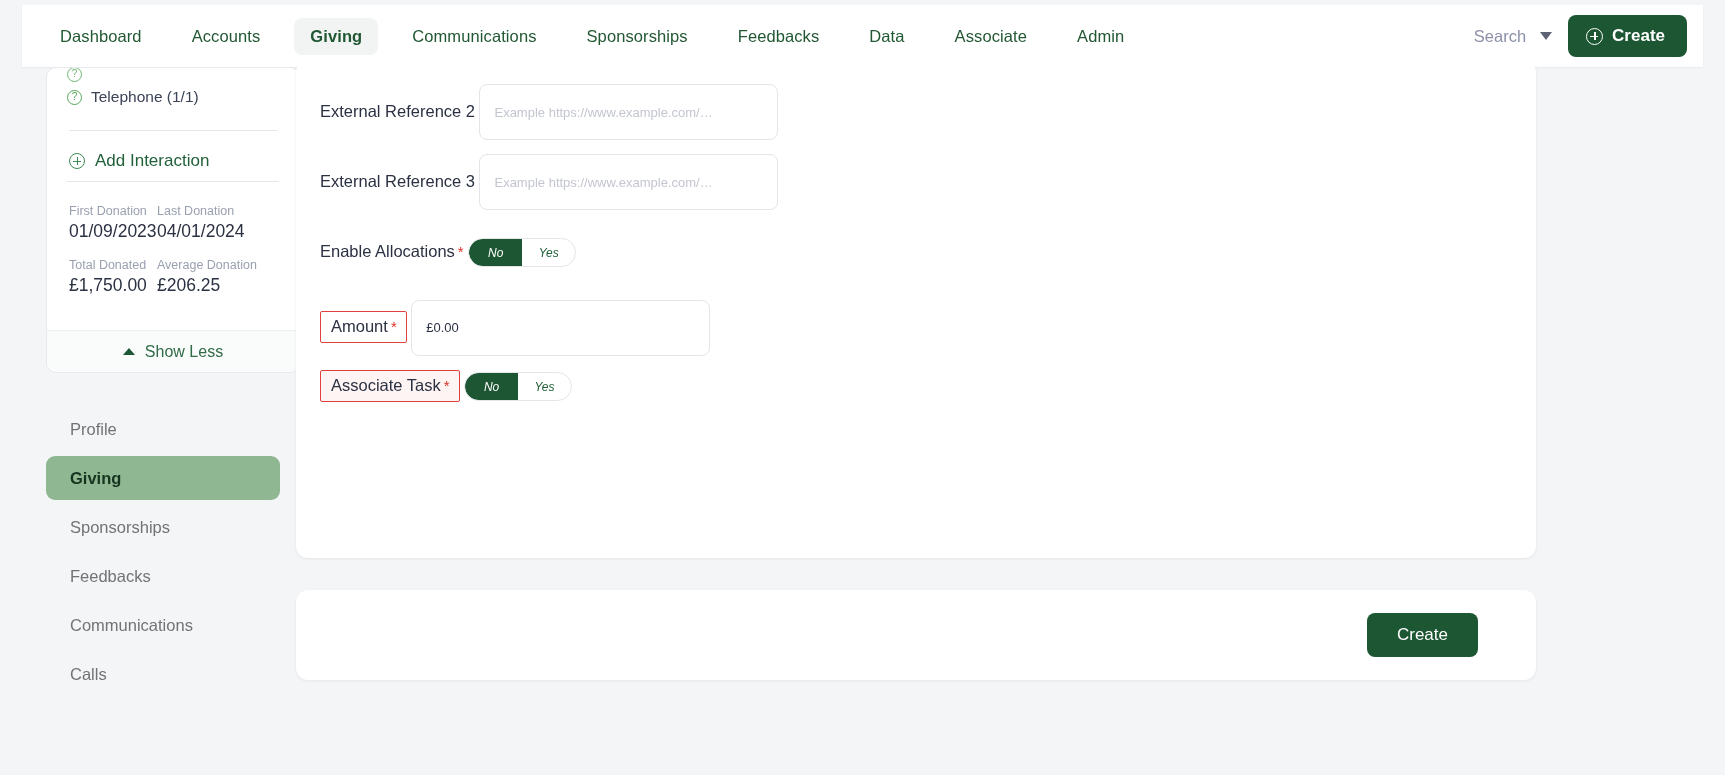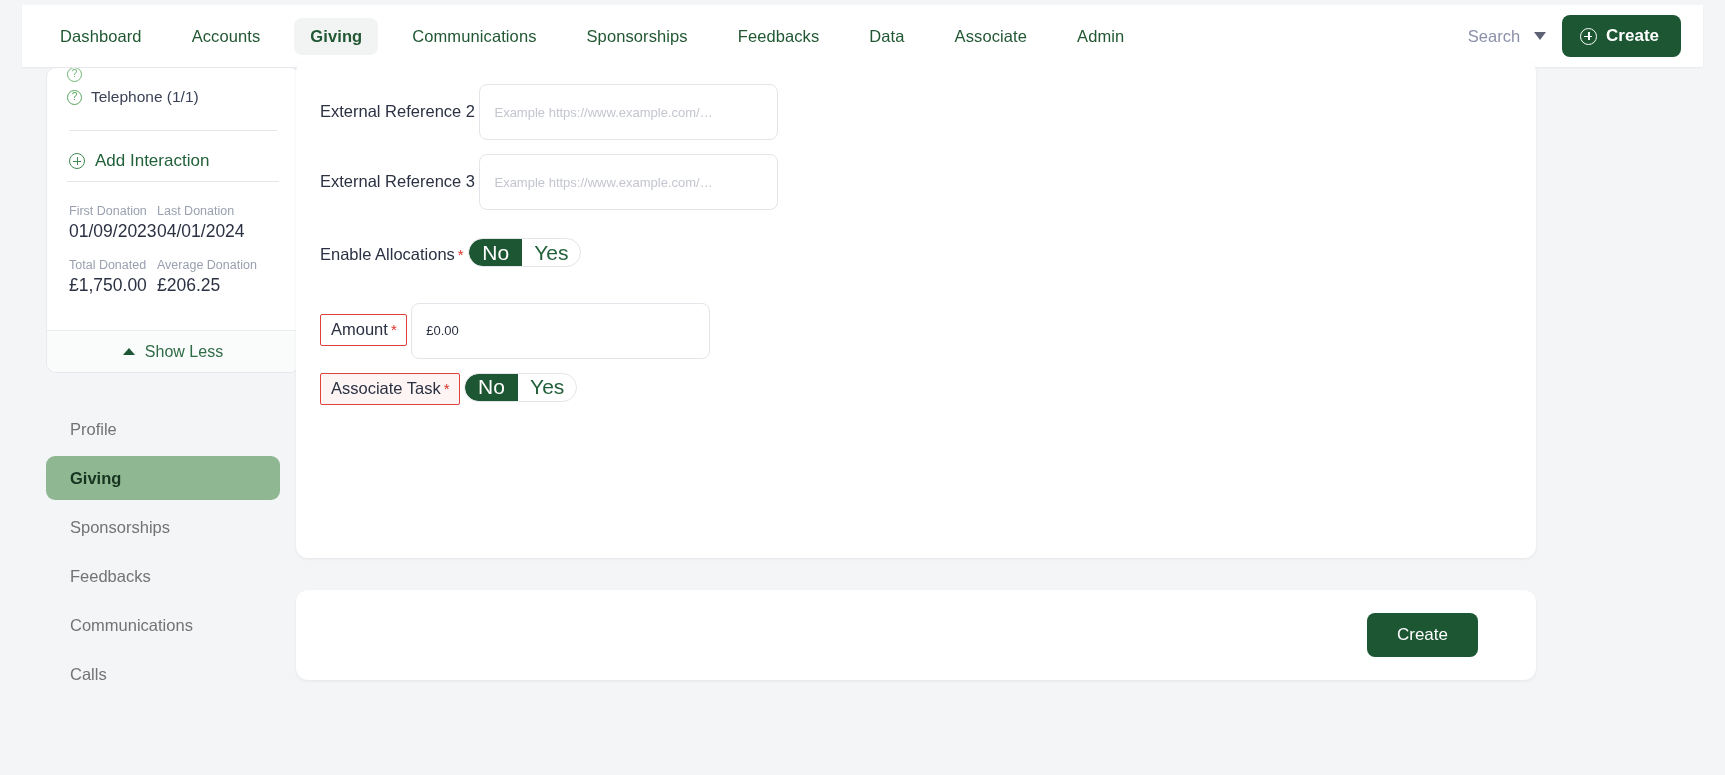--- a/index.html
+++ b/index.html
@@ -39,21 +39,21 @@
   }
   .nav-item.active {
     background: #f2f4f3;
     font-weight: 700;
   }
   .nav-right {
     margin-left: auto;
     display: flex;
     align-items: center;
     gap: 16px;
-    margin-right: 22px;
+    margin-right: 16px;
   }
   .search-box {
     display: flex;
     align-items: center;
     gap: 14px;
     color: #8b90a8;
     font-size: 16.5px;
     cursor: pointer;
   }
   .caret-down {
@@ -305,24 +305,25 @@
     border-radius: 21px;
     overflow: hidden;
     background: #ffffff;
     height: 29px;
   }
   .toggle .opt {
     min-width: 53px;
     display: flex;
     align-items: center;
     justify-content: center;
-    font-size: 21px;
+    font-size: 12px;
     color: #22603a;
     cursor: pointer;
     padding: 12px 12px;
+    font-style: italic;
   }
   .toggle .opt.sel {
     background: #1d5632;
     color: #ffffff;
     border-radius: 20px 0 0 20px;
   }
   .mb-28 { margin-bottom: 28px; }
 </style>
 </head>
 <body>

